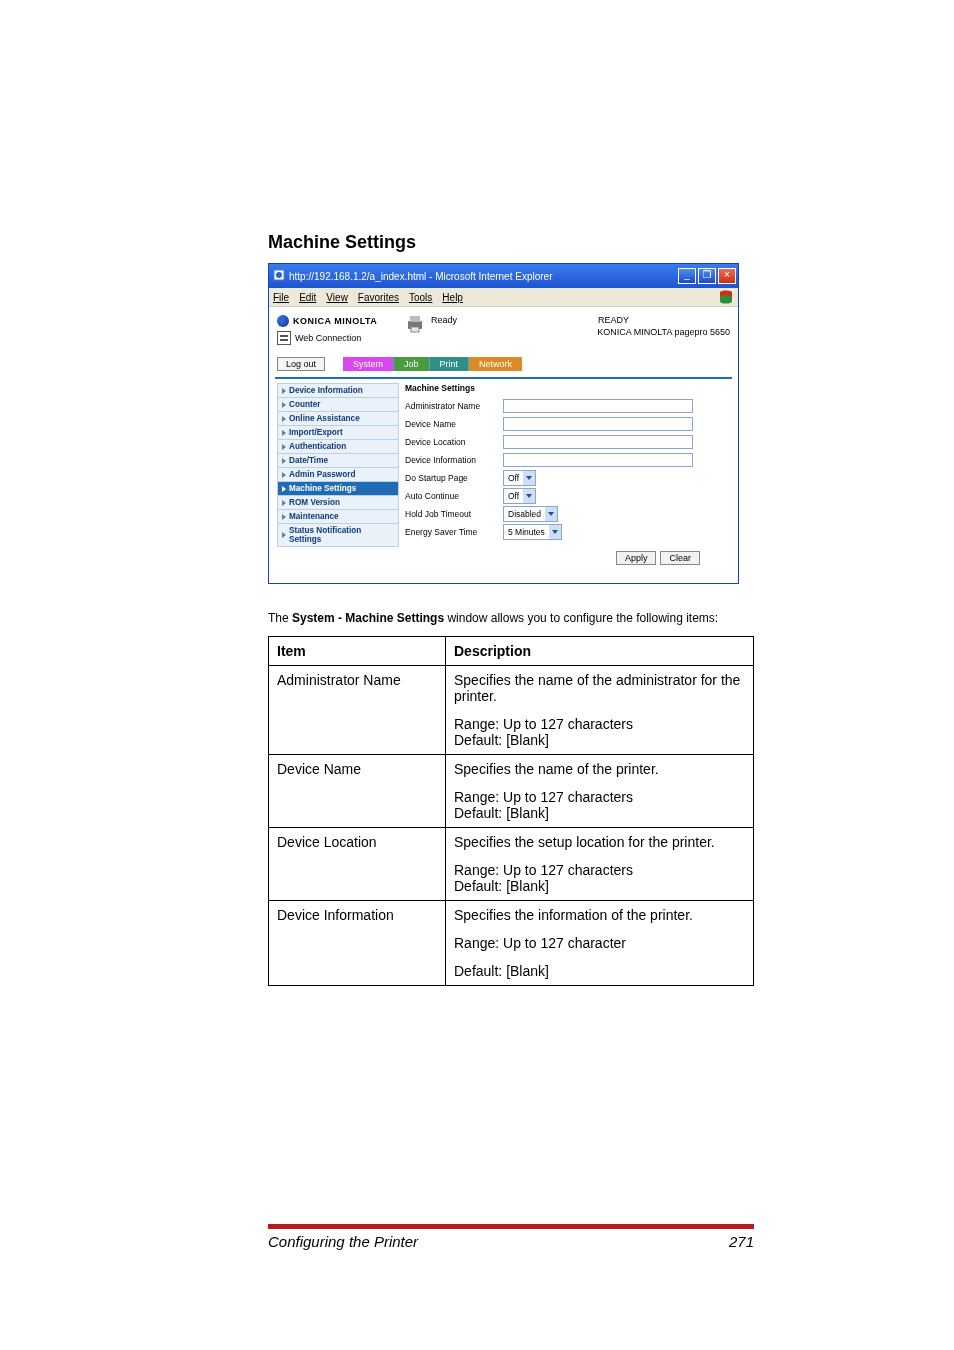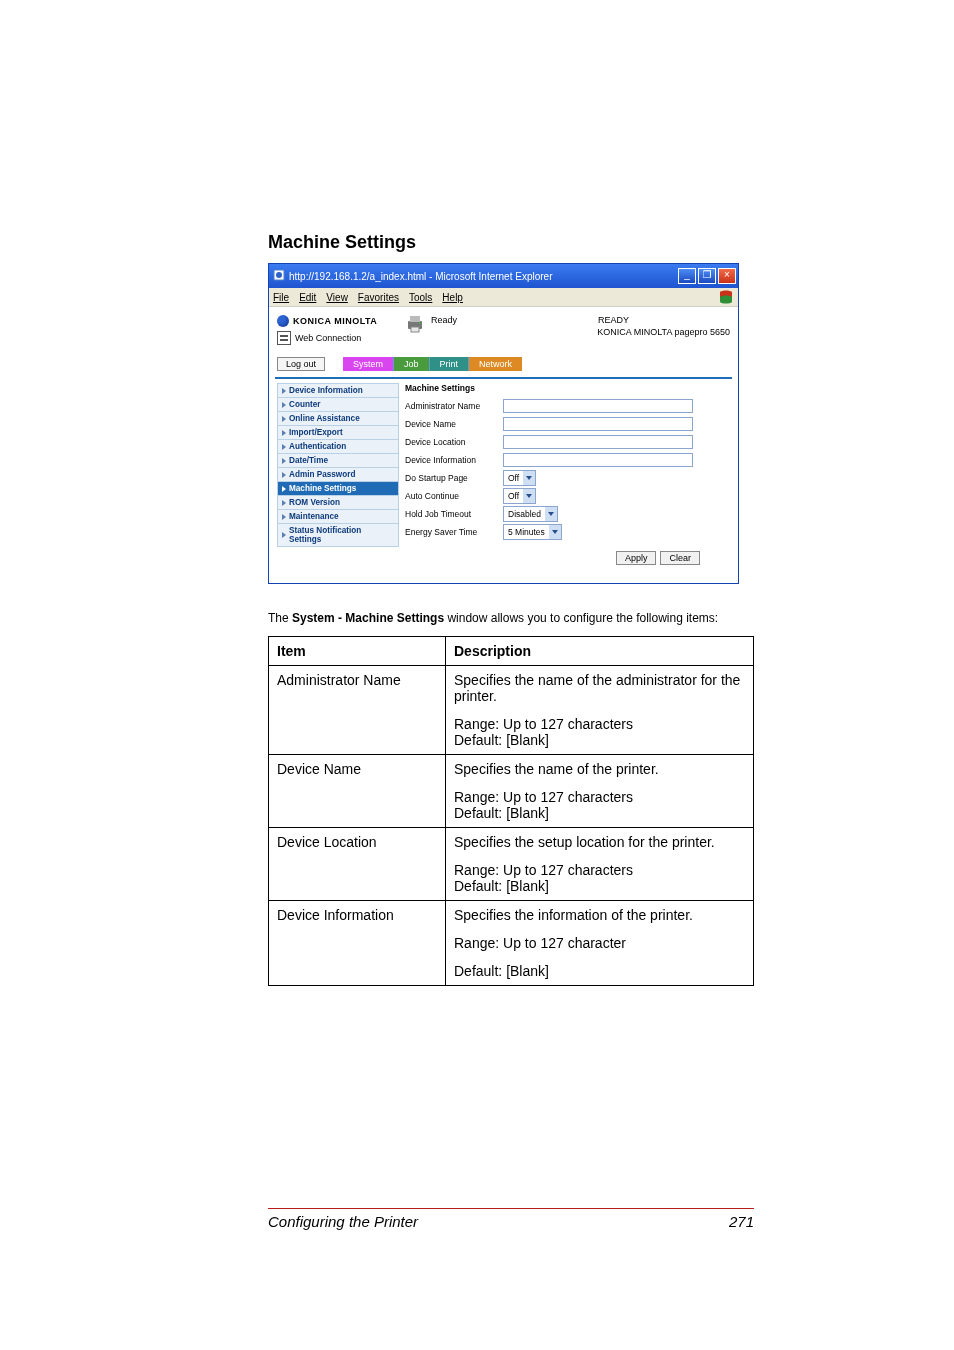--- a/index.html
+++ b/index.html
@@ -307,24 +307,24 @@
   .desc-table th {
     font-weight: bold;
   }
   .desc-table td .block {
     margin-top: 12px;
   }
 
   
   .footer {
     position: absolute;
-    bottom: 120px;
+    bottom: 100px;
     left: 268px;
     right: 200px;
-    border-top: 1px solid #b91c1c;
+    border-top: 5px solid #b91c1c;
     padding-top: 4px;
     display: flex;
     justify-content: space-between;
     font-style: italic;
     font-size: 15px;
   }
   .footer .pnum {
     font-style: italic;
   }
 </style>

